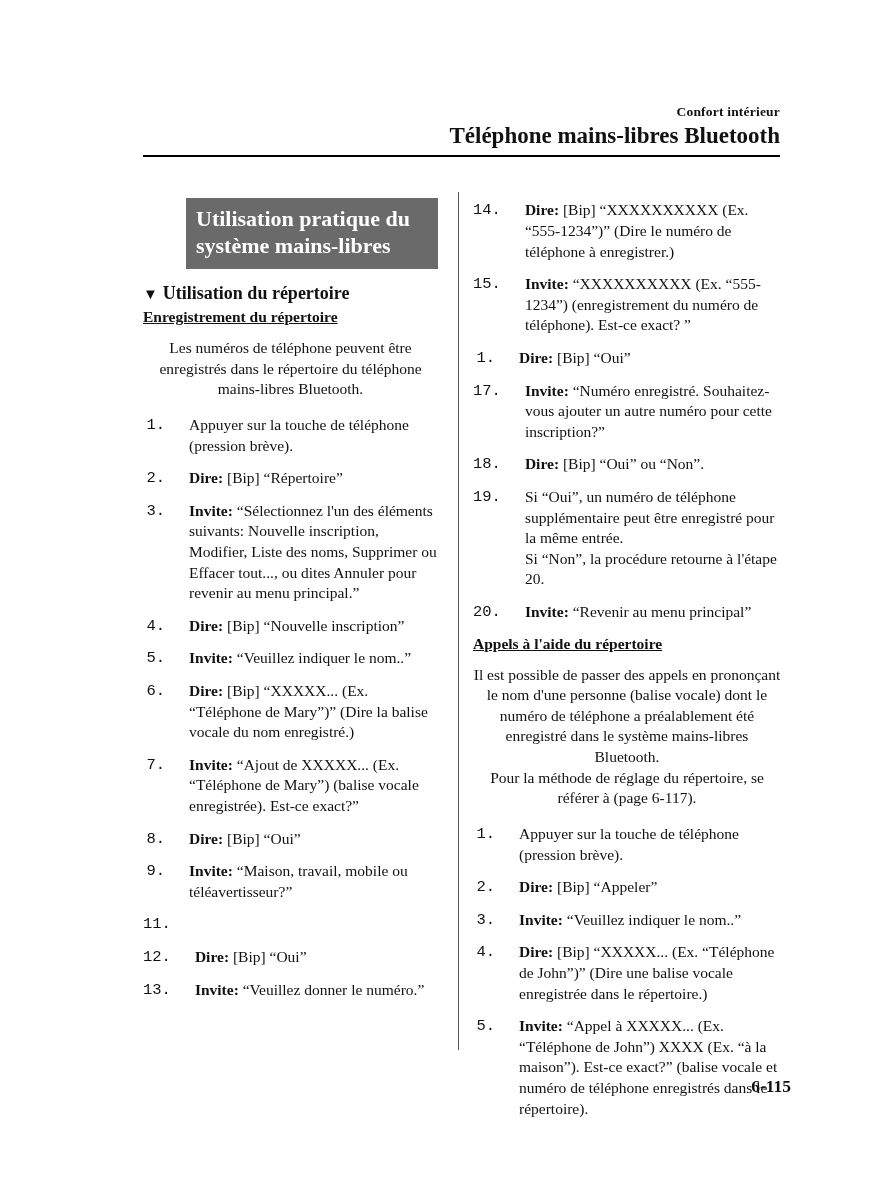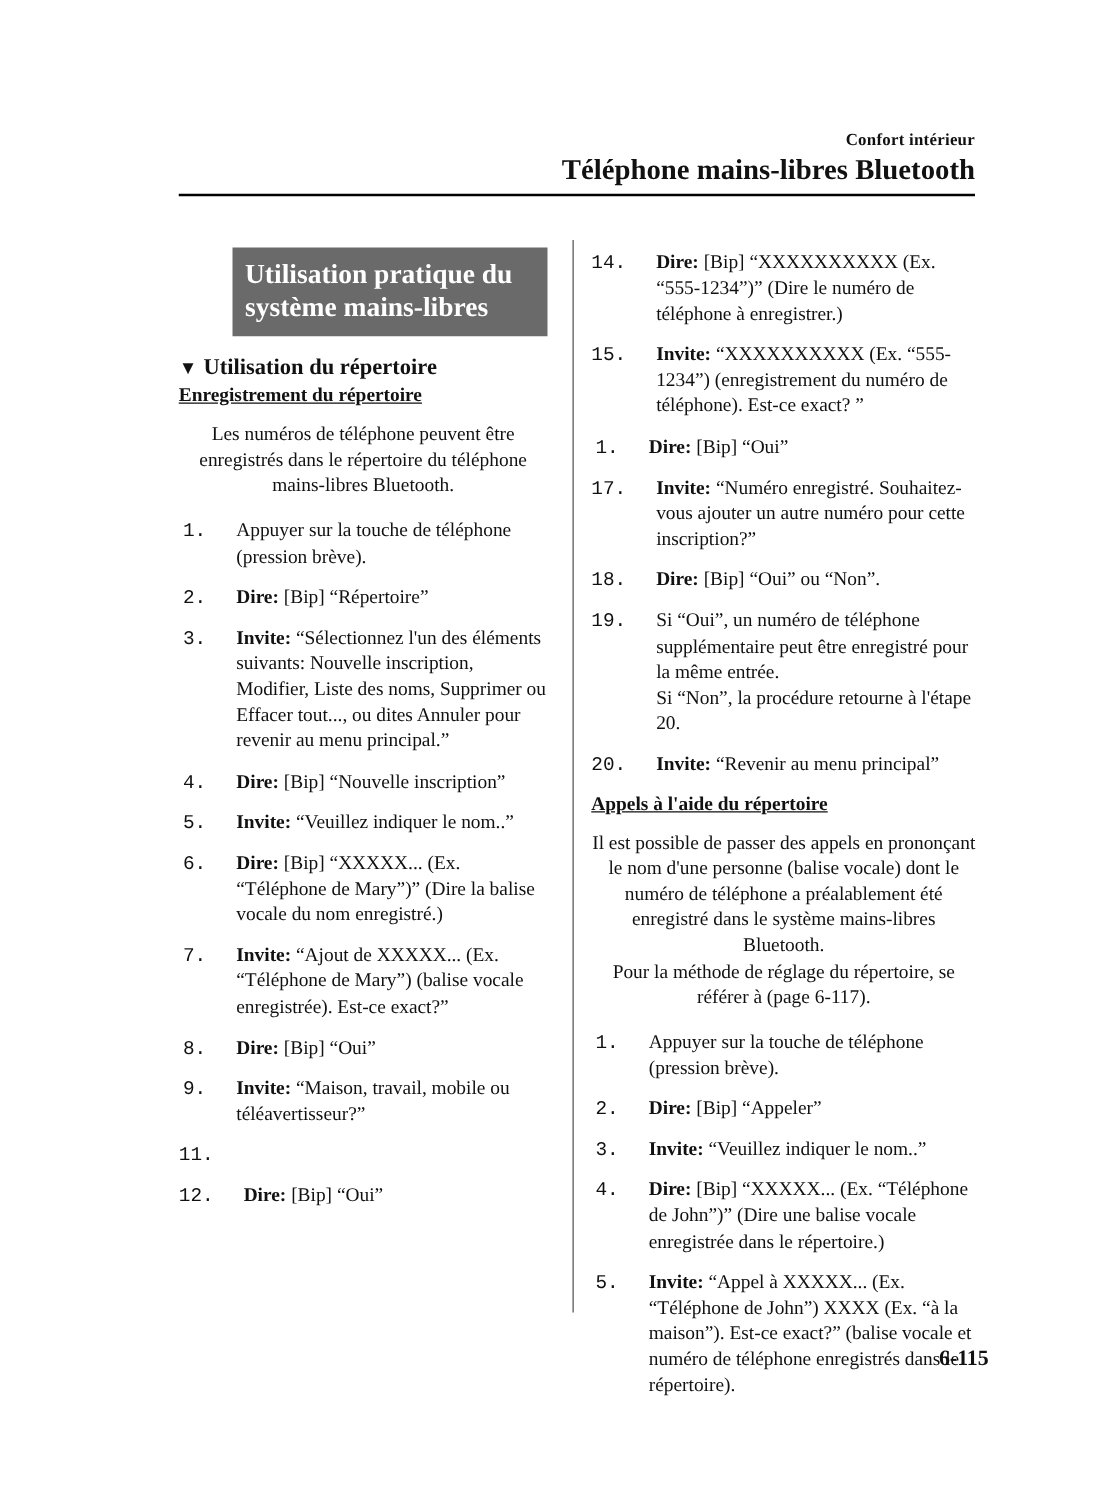--- a/index.html
+++ b/index.html
@@ -164,20 +164,24 @@
             <span class="step-num">9.</span>
             <span class="step-body"><b>Invite:</b> “Maison, travail, mobile ou téléavertisseur?”</span>
           </div>
           <div class="step">
             <span class="step-num">11.</span>
           </div>
           <div class="step">
             <span class="step-num">12.</span>
             <span class="step-body"><b>Dire:</b> [Bip] “Oui”</span>
           </div>
+          <div class="step">
+            <span class="step-num">13.</span>
+            <span class="step-body"><b>Invite:</b> “Veuillez donner le numéro.”</span>
+          </div>
         </div>
     </div>
 
     <div class="divider"></div>
 
     <div class="col right">
       <div class="steps first">
           <div class="step">
             <span class="step-num">14.</span>
             <span class="step-body"><b>Dire:</b> [Bip] “XXXXXXXXXX (Ex. “555-1234”)” (Dire le numéro de téléphone à enregistrer.)</span>

